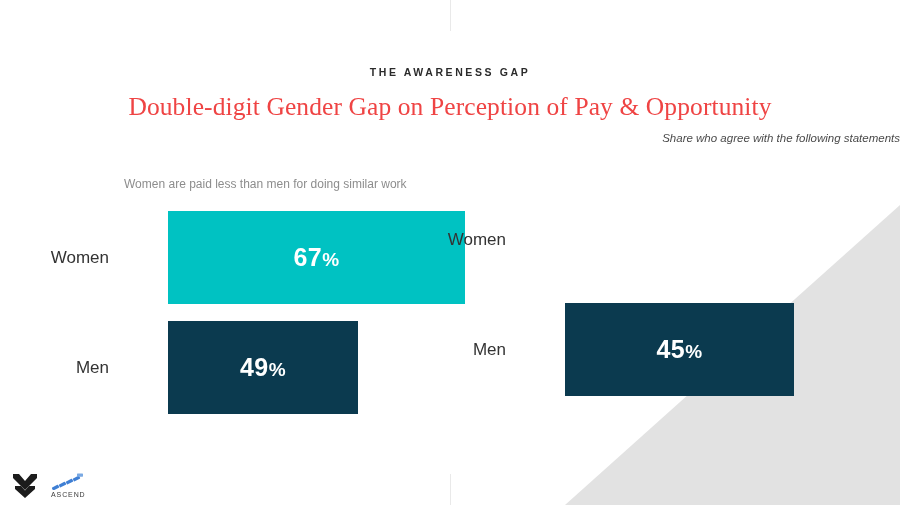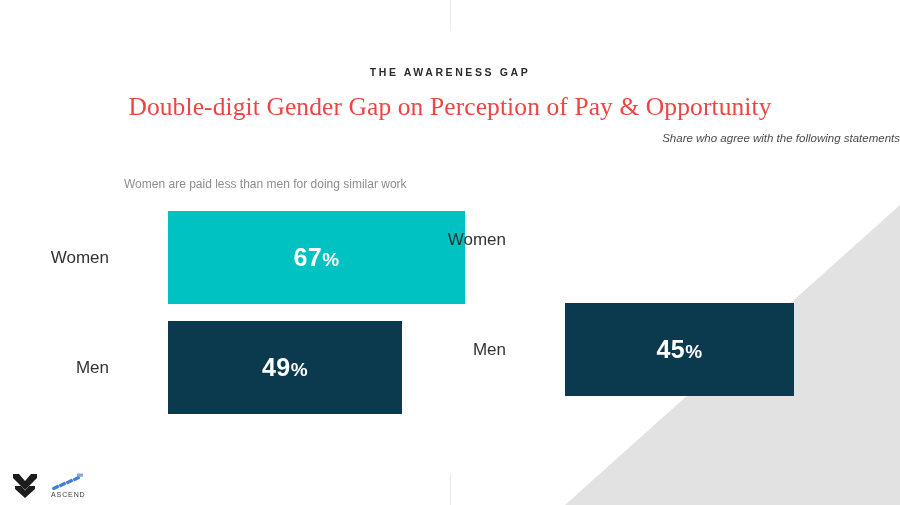--- a/index.html
+++ b/index.html
@@ -196,21 +196,21 @@
 
         <div class="bar-row">
           <span class="bar-cat-label">Women</span>
           <div class="bar-rect women" style="width:297px">
             <span class="bar-value">67<span class="pct">%</span></span>
           </div>
         </div>
 
         <div class="bar-row">
           <span class="bar-cat-label">Men</span>
-          <div class="bar-rect men" style="width:234px">
+          <div class="bar-rect men" style="width:190px">
             <span class="bar-value">49<span class="pct">%</span></span>
           </div>
         </div>
 
       </div>
     </div>
 
     <div class="panel panel-right">
       <div class="bars">
 

